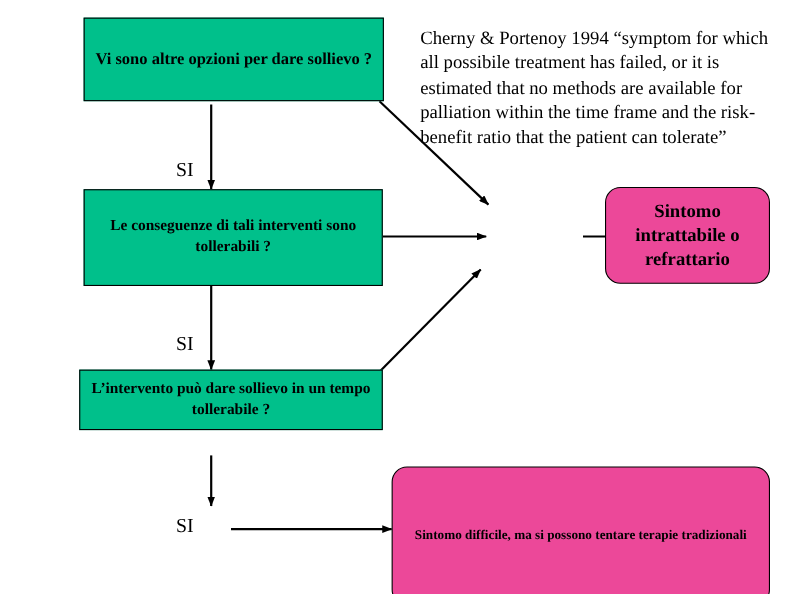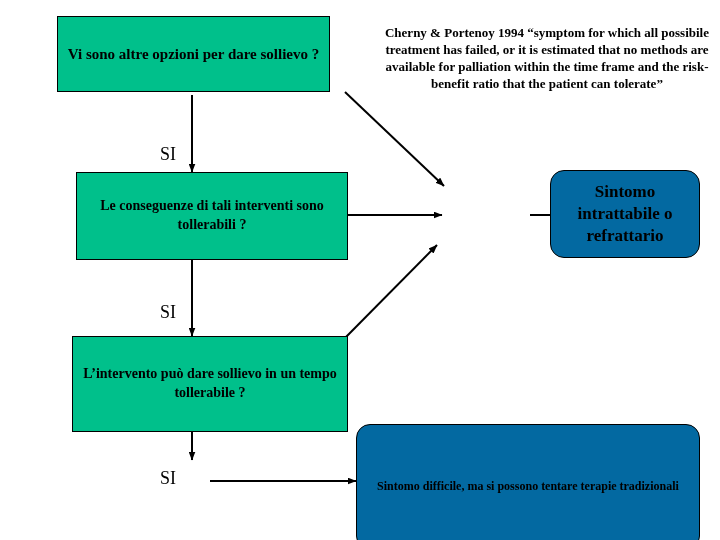--- a/index.html
+++ b/index.html
@@ -29,44 +29,43 @@
     color: #000000;
     font-weight: bold;
     font-size: 15px;
     line-height: 1.35;
     padding: 4px 6px;
   }
   .green-box.small {
     font-size: 14px;
   }
   .rounded-box {
-    background: #0369a1;
+    background: #ec4899;
     border: 1px solid #000000;
     border-radius: 14px;
     color: #000000;
     font-weight: bold;
     font-size: 17px;
     line-height: 1.3;
     padding: 4px 12px;
   }
   .plain-label {
     position: absolute;
     color: #000000;
     font-weight: normal;
     font-size: 18px;
     font-family: "Liberation Serif", serif;
     white-space: nowrap;
   }
   .citation {
     position: absolute;
     color: #000000;
-    font-weight: bold;
-    font-size: 13px;
+    font-weight: normal;
+    font-size: 17px;
     line-height: 1.32;
-    text-align: center;
     font-family: "Liberation Serif", serif;
   }
   svg.arrows {
     position: absolute;
     left: 0;
     top: 0;
     width: 720px;
     height: 540px;
     pointer-events: none;
   }
@@ -95,30 +94,30 @@
 
     <line x1="192" y1="260" x2="192" y2="336" stroke="#000000" stroke-width="2" marker-end="url(#ah)"></line>
 
     <line x1="345" y1="338" x2="437" y2="245" stroke="#000000" stroke-width="2" marker-end="url(#ah)"></line>
 
     <line x1="192" y1="414" x2="192" y2="460" stroke="#000000" stroke-width="2" marker-end="url(#ah)"></line>
 
     <line x1="210" y1="481" x2="356" y2="481" stroke="#000000" stroke-width="2" marker-end="url(#ah)"></line>
   </svg>
 
-  <div class="node green-box" style="left:57px; top:16px; width:273px; height:76px;">Vi sono altre opzioni per dare sollievo ?</div>
+  <div class="node green-box" style="left:76px; top:16px; width:273px; height:76px;">Vi sono altre opzioni per dare sollievo ?</div>
 
   <div class="plain-label" style="left:160px; top:144px;">SI</div>
 
   <div class="node green-box small" style="left:76px; top:172px; width:272px; height:88px;">Le conseguenze di tali interventi sono tollerabili ?</div>
 
 
   <div class="node rounded-box" style="left:550px; top:170px; width:150px; height:88px;">Sintomo intrattabile o refrattario</div>
 
   <div class="plain-label" style="left:160px; top:302px;">SI</div>
 
-  <div class="node green-box small" style="left:72px; top:336px; width:276px; height:96px;">L’intervento può dare sollievo in un tempo tollerabile ?</div>
+  <div class="node green-box small" style="left:72px; top:336px; width:276px; height:55px;">L’intervento può dare sollievo in un tempo tollerabile ?</div>
 
   <div class="plain-label" style="left:160px; top:468px;">SI</div>
 
   <div class="node rounded-box" style="left:356px; top:424px; width:344px; height:126px; font-size:12px;">Sintomo difficile, ma si possono tentare terapie tradizionali</div>
 
 </div>
 
 </body></html>

